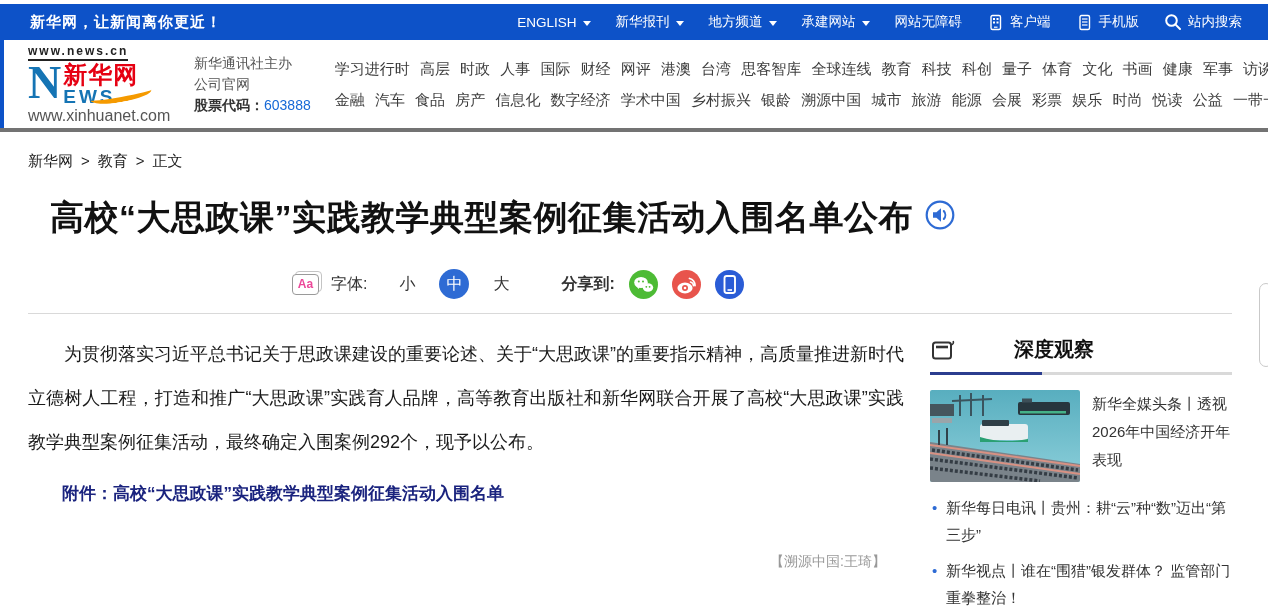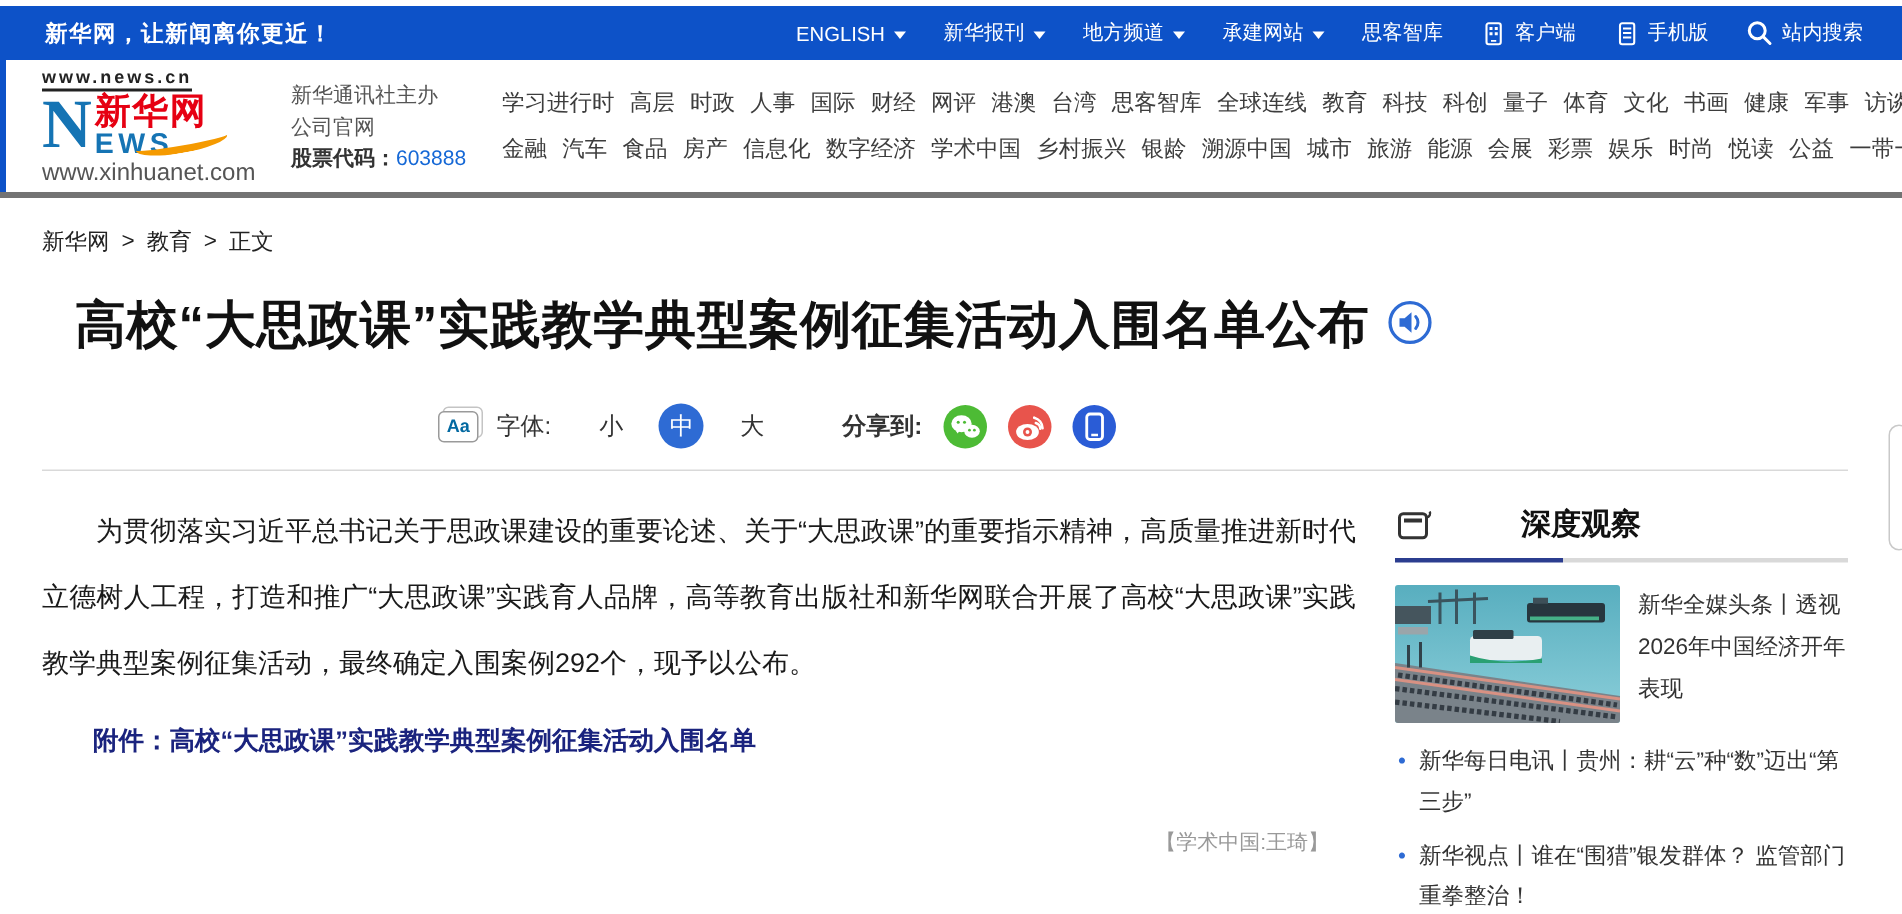--- a/index.html
+++ b/index.html
@@ -51,21 +51,21 @@
   .time { font-size:17px; margin-top:9px; color:#111; }
   .source { font-size:15px; color:#222; margin-top:15px; text-align:left; }
   .title-col { flex:1; padding-left:50px; }
   .title-row { padding-right:40px; }
   h1.title { margin:6px 0 0; font-size:34px; color:#111; letter-spacing:0.5px; display:inline;
     vertical-align:middle; line-height:44px; font-weight:bold; }
   .speaker { display:inline-block; vertical-align:middle; margin-left:12px; cursor:pointer; }
   .toolbar { display:flex; align-items:center; margin-top:30px; margin-left:242px; font-size:16px; color:#333; }
   .aa-icon { position:relative; width:27px; height:21px; border:1.5px solid #9a9a9a; border-radius:4px;
     background:#fff; display:flex; align-items:center; justify-content:center;
-    font-size:12px; color:#0369a1; font-weight:bold;text-align:center; }
+    font-size:12px; color:#ec4899; font-weight:bold;text-align:center; }
   .aa-icon::before { content:""; position:absolute; right:-4px; top:-4px; width:100%; height:100%;
     border:1.5px solid #c4c4c4; border-radius:4px; z-index:-1; background:#fff; }
   .font-label { margin-left:12px; }
   .size-small { margin-left:32px; cursor:pointer; }
   .size-mid { margin-left:24px; width:30px; height:30px; border-radius:50%; background:#2e6bd4;
     color:#fff; display:flex; align-items:center; justify-content:center; cursor:pointer; font-size:16px; }
   .size-large { margin-left:24px; cursor:pointer; }
   .share-label { margin-left:52px;font-weight:bold; }
   .share-icons { display:flex; gap:14px; margin-left:14px; }
   .share-circle { width:29px; height:29px; border-radius:50%; display:flex; align-items:center;
@@ -110,21 +110,21 @@
     </span>
     <span class="topbar-item">
       <span>地方频道</span>
       <span class="caret"></span>
     </span>
     <span class="topbar-item">
       <span>承建网站</span>
       <span class="caret"></span>
     </span>
     <span class="topbar-item">
-      <span>思客智库</span>
+      <span>网站无障碍</span>
     </span>
     <span class="topbar-item">
       <svg class="tb-ic" width="17" height="17" viewBox="0 0 17 17">
         <rect x="4" y="1.5" width="9.5" height="14" rx="1.5" fill="none" stroke="#fff" stroke-width="1.4"></rect>
         <rect x="6" y="4" width="2" height="2" fill="#fff"></rect>
           <rect x="9.5" y="4" width="2" height="2" fill="#fff"></rect>
         <rect x="6" y="7.5" width="2" height="2" fill="#fff"></rect>
           <rect x="9.5" y="7.5" width="2" height="2" fill="#fff"></rect>
         <line x1="7" y1="13.2" x2="10.5" y2="13.2" stroke="#fff" stroke-width="1.2"></line>
       </svg>
@@ -231,21 +231,21 @@
     </div>
   </div>
 </div>
 
 <div class="head-divider"></div>
 
 <div class="content">
   <div class="article-col">
     <p class="para">为贯彻落实习近平总书记关于思政课建设的重要论述、关于“大思政课”的重要指示精神，高质量推进新时代立德树人工程，打造和推广“大思政课”实践育人品牌，高等教育出版社和新华网联合开展了高校“大思政课”实践教学典型案例征集活动，最终确定入围案例292个，现予以公布。</p>
     <div class="attachment">附件：高校“大思政课”实践教学典型案例征集活动入围名单</div>
-    <div class="editor">【学术中国:王琦】</div>
+    <div class="editor">【溯源中国:王琦】</div>
   </div>
 
   <div class="sidebar">
     <div class="sb-head">
       <svg width="26" height="26" viewBox="0 0 26 26">
         <rect x="3" y="5.5" width="18" height="16" rx="2.5" fill="none" stroke="#333" stroke-width="2"></rect>
         <line x1="6" y1="10" x2="18" y2="10" stroke="#333" stroke-width="2.6"></line>
         <path d="M21 8 c2.2 -0.4 2.8 -2.2 2.2 -4" fill="none" stroke="#333" stroke-width="1.6"></path>
       </svg>
       <span class="sb-title">深度观察</span>

